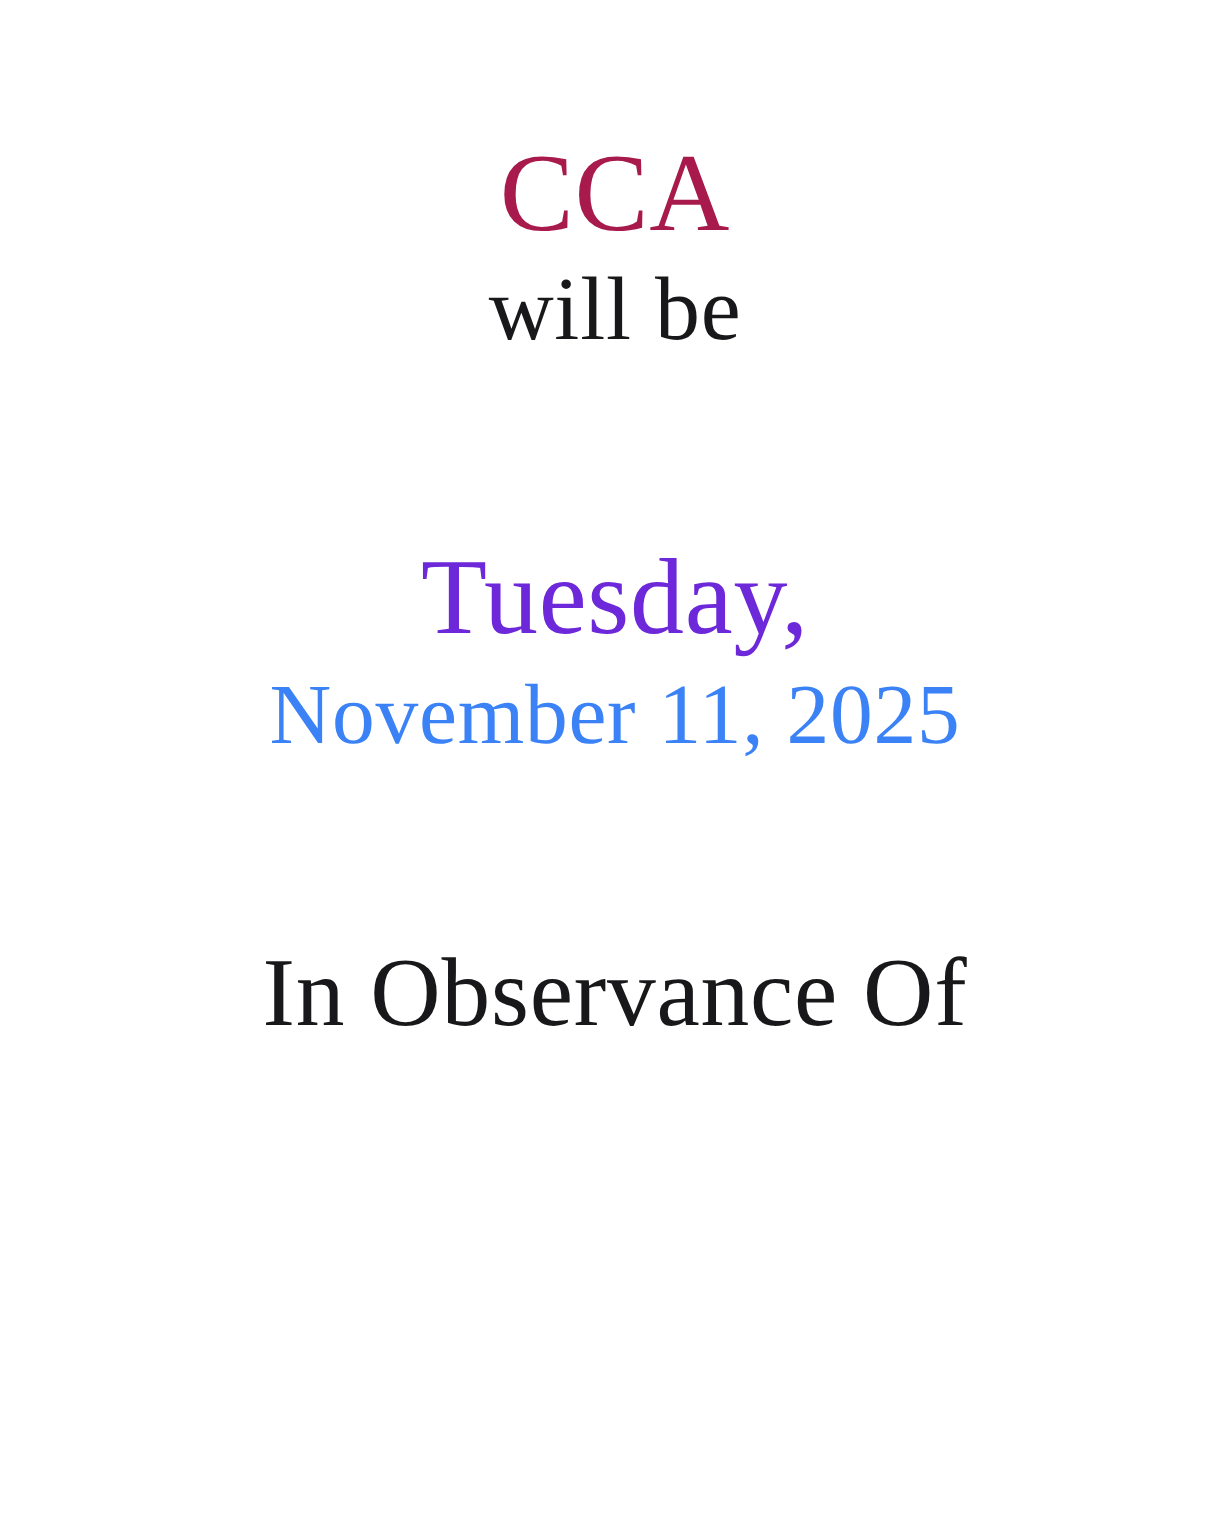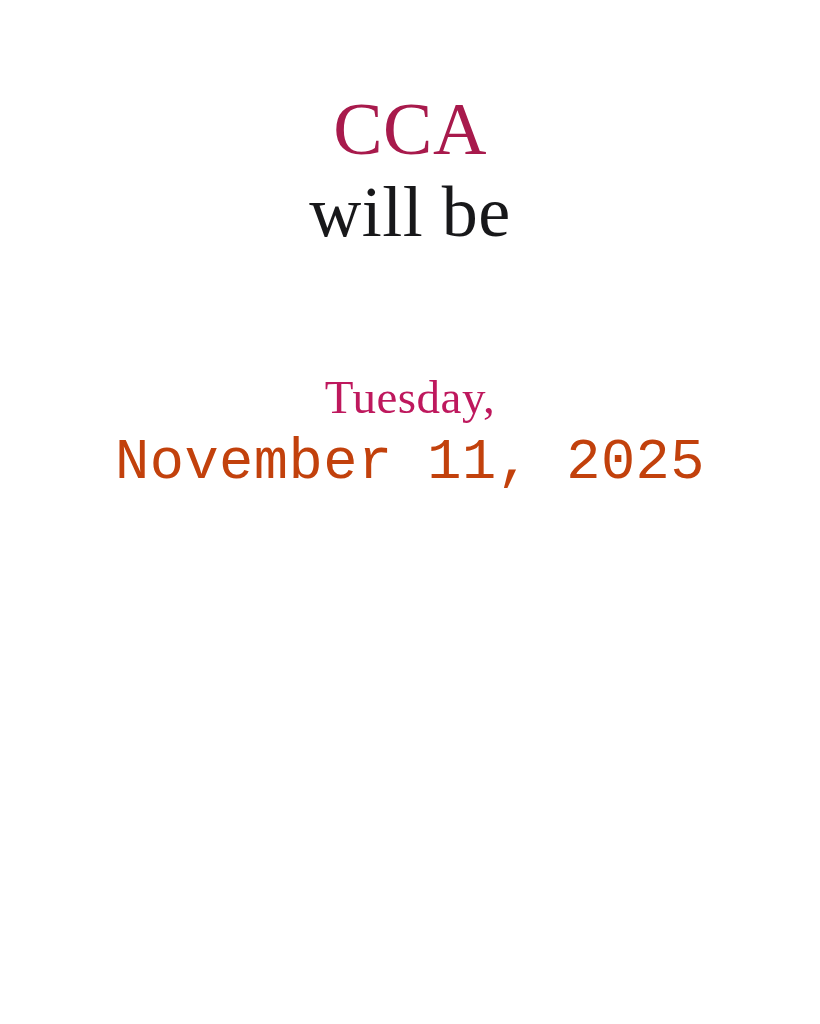--- a/index.html
+++ b/index.html
@@ -32,41 +32,40 @@
   }
   .block-closure {
     margin-top: 92px;
   }
   .l-cca {
     font-size: 74px;
     color: #a81a4c;
     margin-bottom: 10px;
   }
   .l-willbe {
-    font-size: 72px;
+    font-size: 60px;
     color: #18181a;
     margin-bottom: 8px;
   }
   .l-closed {
     font-size: 74px;
     color: #a81a4c;
     letter-spacing: 1px;
   }
   .block-date {
     margin-top: 118px;
   }
   .l-day {
-    font-size: 47px;
-    color: #be185d;
+    font-size: 72px;
+    color: #6d28d9;
     margin-bottom: 14px;
   }
   .l-date {
     font-size: 57px;
-    color: #c2410c;
-    font-family: Liberation Mono, monospace;
+    color: #3b82f6;
   }
   .block-reason {
     margin-top: 125px;
   }
   .l-reason1 {
     font-size: 65px;
     color: #18181a;
     margin-bottom: 16px;
   }
   .l-reason2 {
@@ -83,15 +82,16 @@
     <div class="line l-cca">CCA</div>
     <div class="line l-willbe">will be</div>
   </div>
 
   <div class="block-date">
     <div class="line l-day">Tuesday,</div>
     <div class="line l-date">November 11, 2025</div>
   </div>
 
   <div class="block-reason">
+    <div class="line l-reason1">In Observance Of</div>
   </div>
 
 </div>
 
 </body></html>

